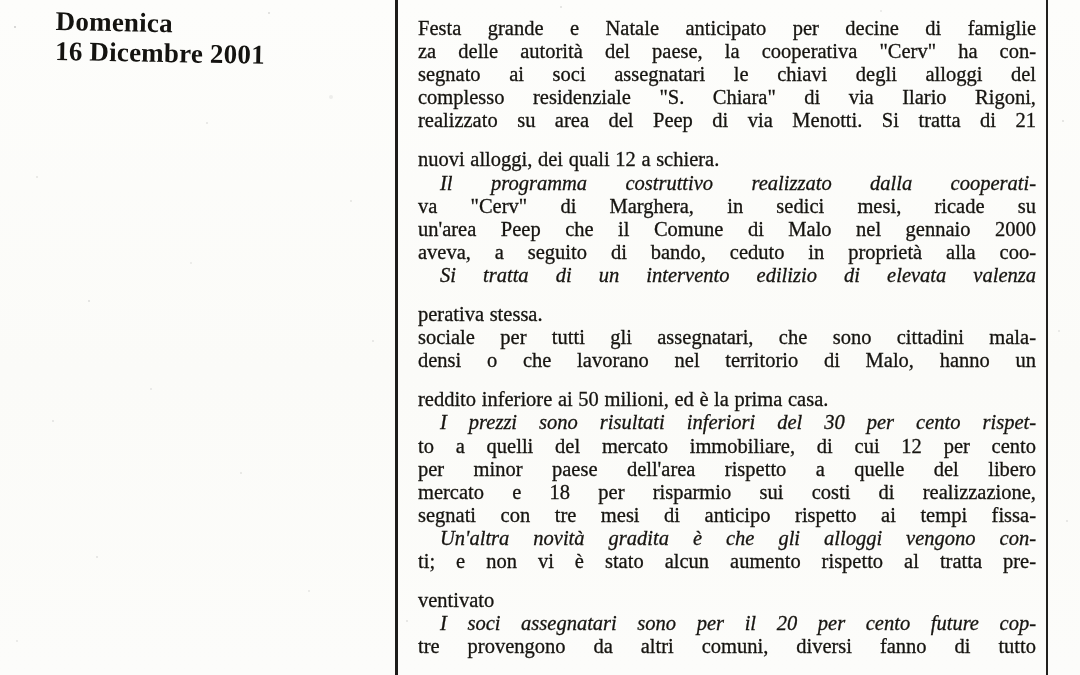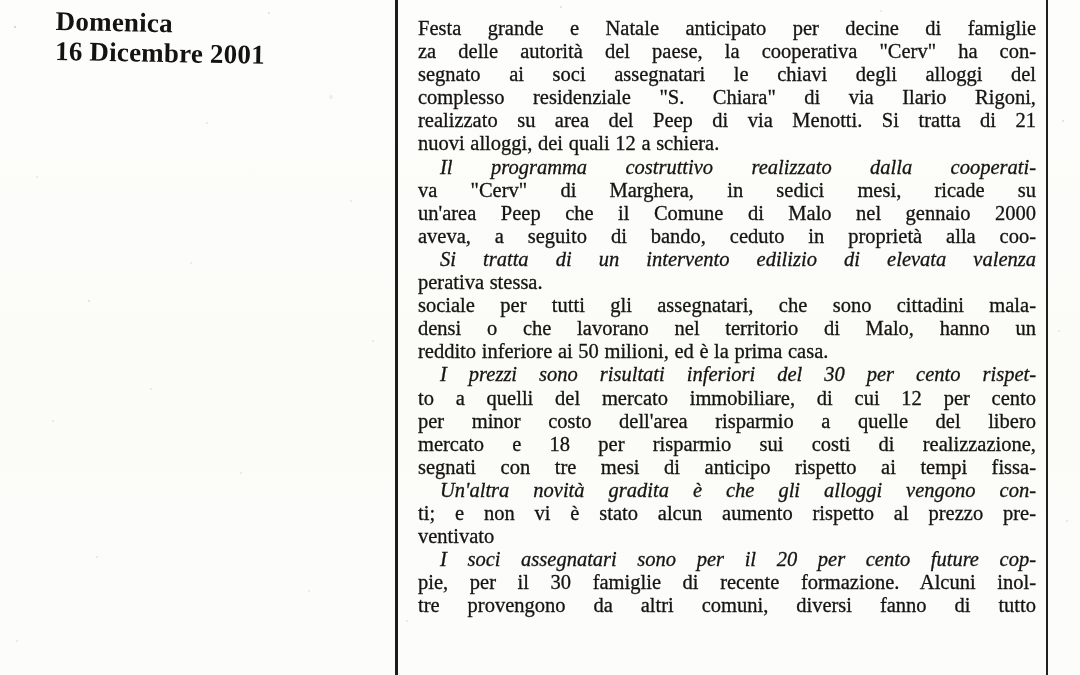--- a/index.html
+++ b/index.html
@@ -43,21 +43,21 @@
     position:absolute;left:418px;top:17px;width:618px;
     font-size:20.5px;line-height:23.1px;color:#161410;
     -webkit-text-stroke:0.3px #161410;
   }
   .line{
     width:618px;height:23.1px;overflow:visible;
     text-align:justify;text-align-last:justify;
     word-spacing:.5px;
   }
   .line.indent{text-indent:22px;font-style:italic;}
-  .line.para-end{text-align-last:left;}
+  .line.para-end{text-align-last:left;margin-top:16px;}
 </style>
 </head>
 <body>
 
 <div class="page">
 
   <div class="speckles"></div>
 
   <div class="rule rule-left"></div>
   <div class="rule rule-right"></div>
@@ -78,24 +78,23 @@
       <div class="line">va "Cerv" di Marghera, in sedici mesi, ricade su</div>
       <div class="line">un'area Peep che il Comune di Malo nel gennaio 2000</div>
       <div class="line">aveva, a seguito di bando, ceduto in proprietà alla coo-</div>
       <div class="line indent">Si tratta di un intervento edilizio di elevata valenza</div>
       <div class="line para-end">perativa stessa.</div>
       <div class="line">sociale per tutti gli assegnatari, che sono cittadini mala-</div>
       <div class="line">densi o che lavorano nel territorio di Malo, hanno un</div>
       <div class="line para-end">reddito inferiore ai 50 milioni, ed è la prima casa.</div>
       <div class="line indent">I prezzi sono risultati inferiori del 30 per cento rispet-</div>
       <div class="line">to a quelli del mercato immobiliare, di cui 12 per cento</div>
-      <div class="line">per minor costo dell'area risparmio a quelle del libero</div>
+      <div class="line">per minor paese dell'area rispetto a quelle del libero</div>
       <div class="line">mercato e 18 per risparmio sui costi di realizzazione,</div>
       <div class="line">segnati con tre mesi di anticipo rispetto ai tempi fissa-</div>
       <div class="line indent">Un'altra novità gradita è che gli alloggi vengono con-</div>
-      <div class="line">ti; e non vi è stato alcun aumento rispetto al prezzo pre-</div>
+      <div class="line">ti; e non vi è stato alcun aumento rispetto al tratta pre-</div>
       <div class="line para-end">ventivato</div>
       <div class="line indent">I soci assegnatari sono per il 20 per cento future cop-</div>
-      <div class="line">pie, per il 30 famiglie di recente formazione. Alcuni inol-</div>
       <div class="line">tre provengono da altri comuni, diversi fanno di tutto</div>
     </div>
 
 </div>
 
 </body></html>

